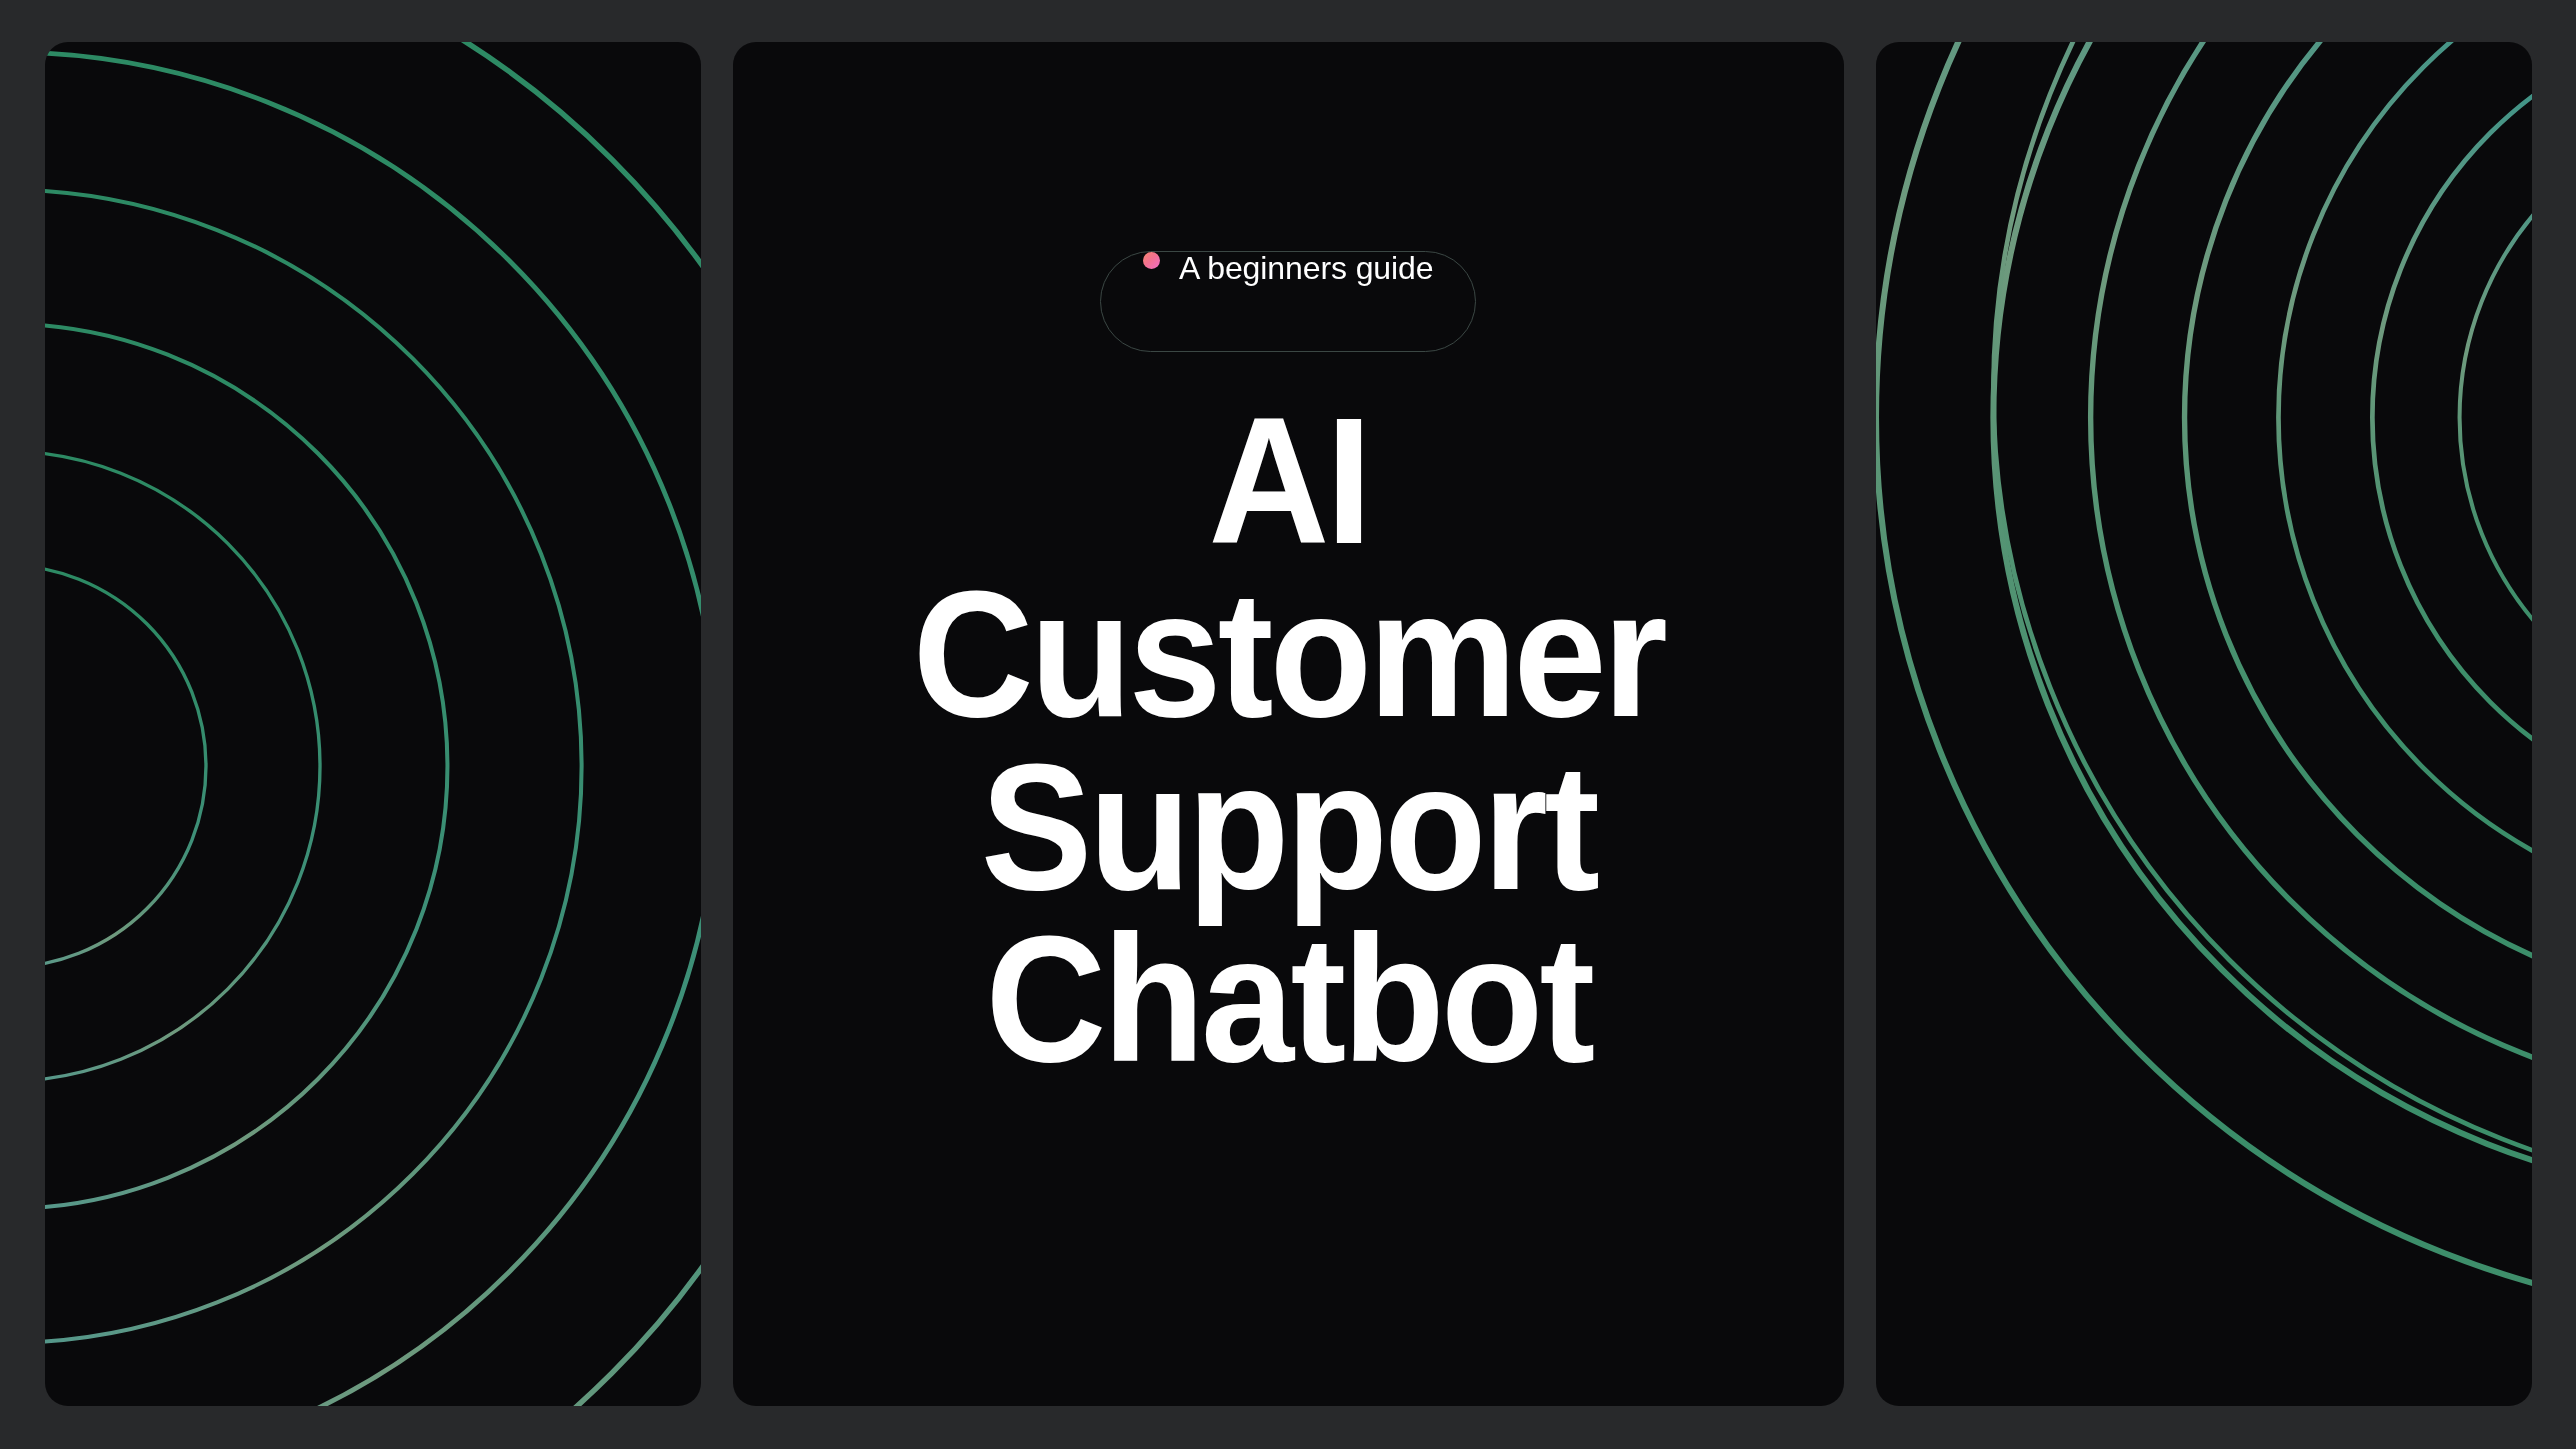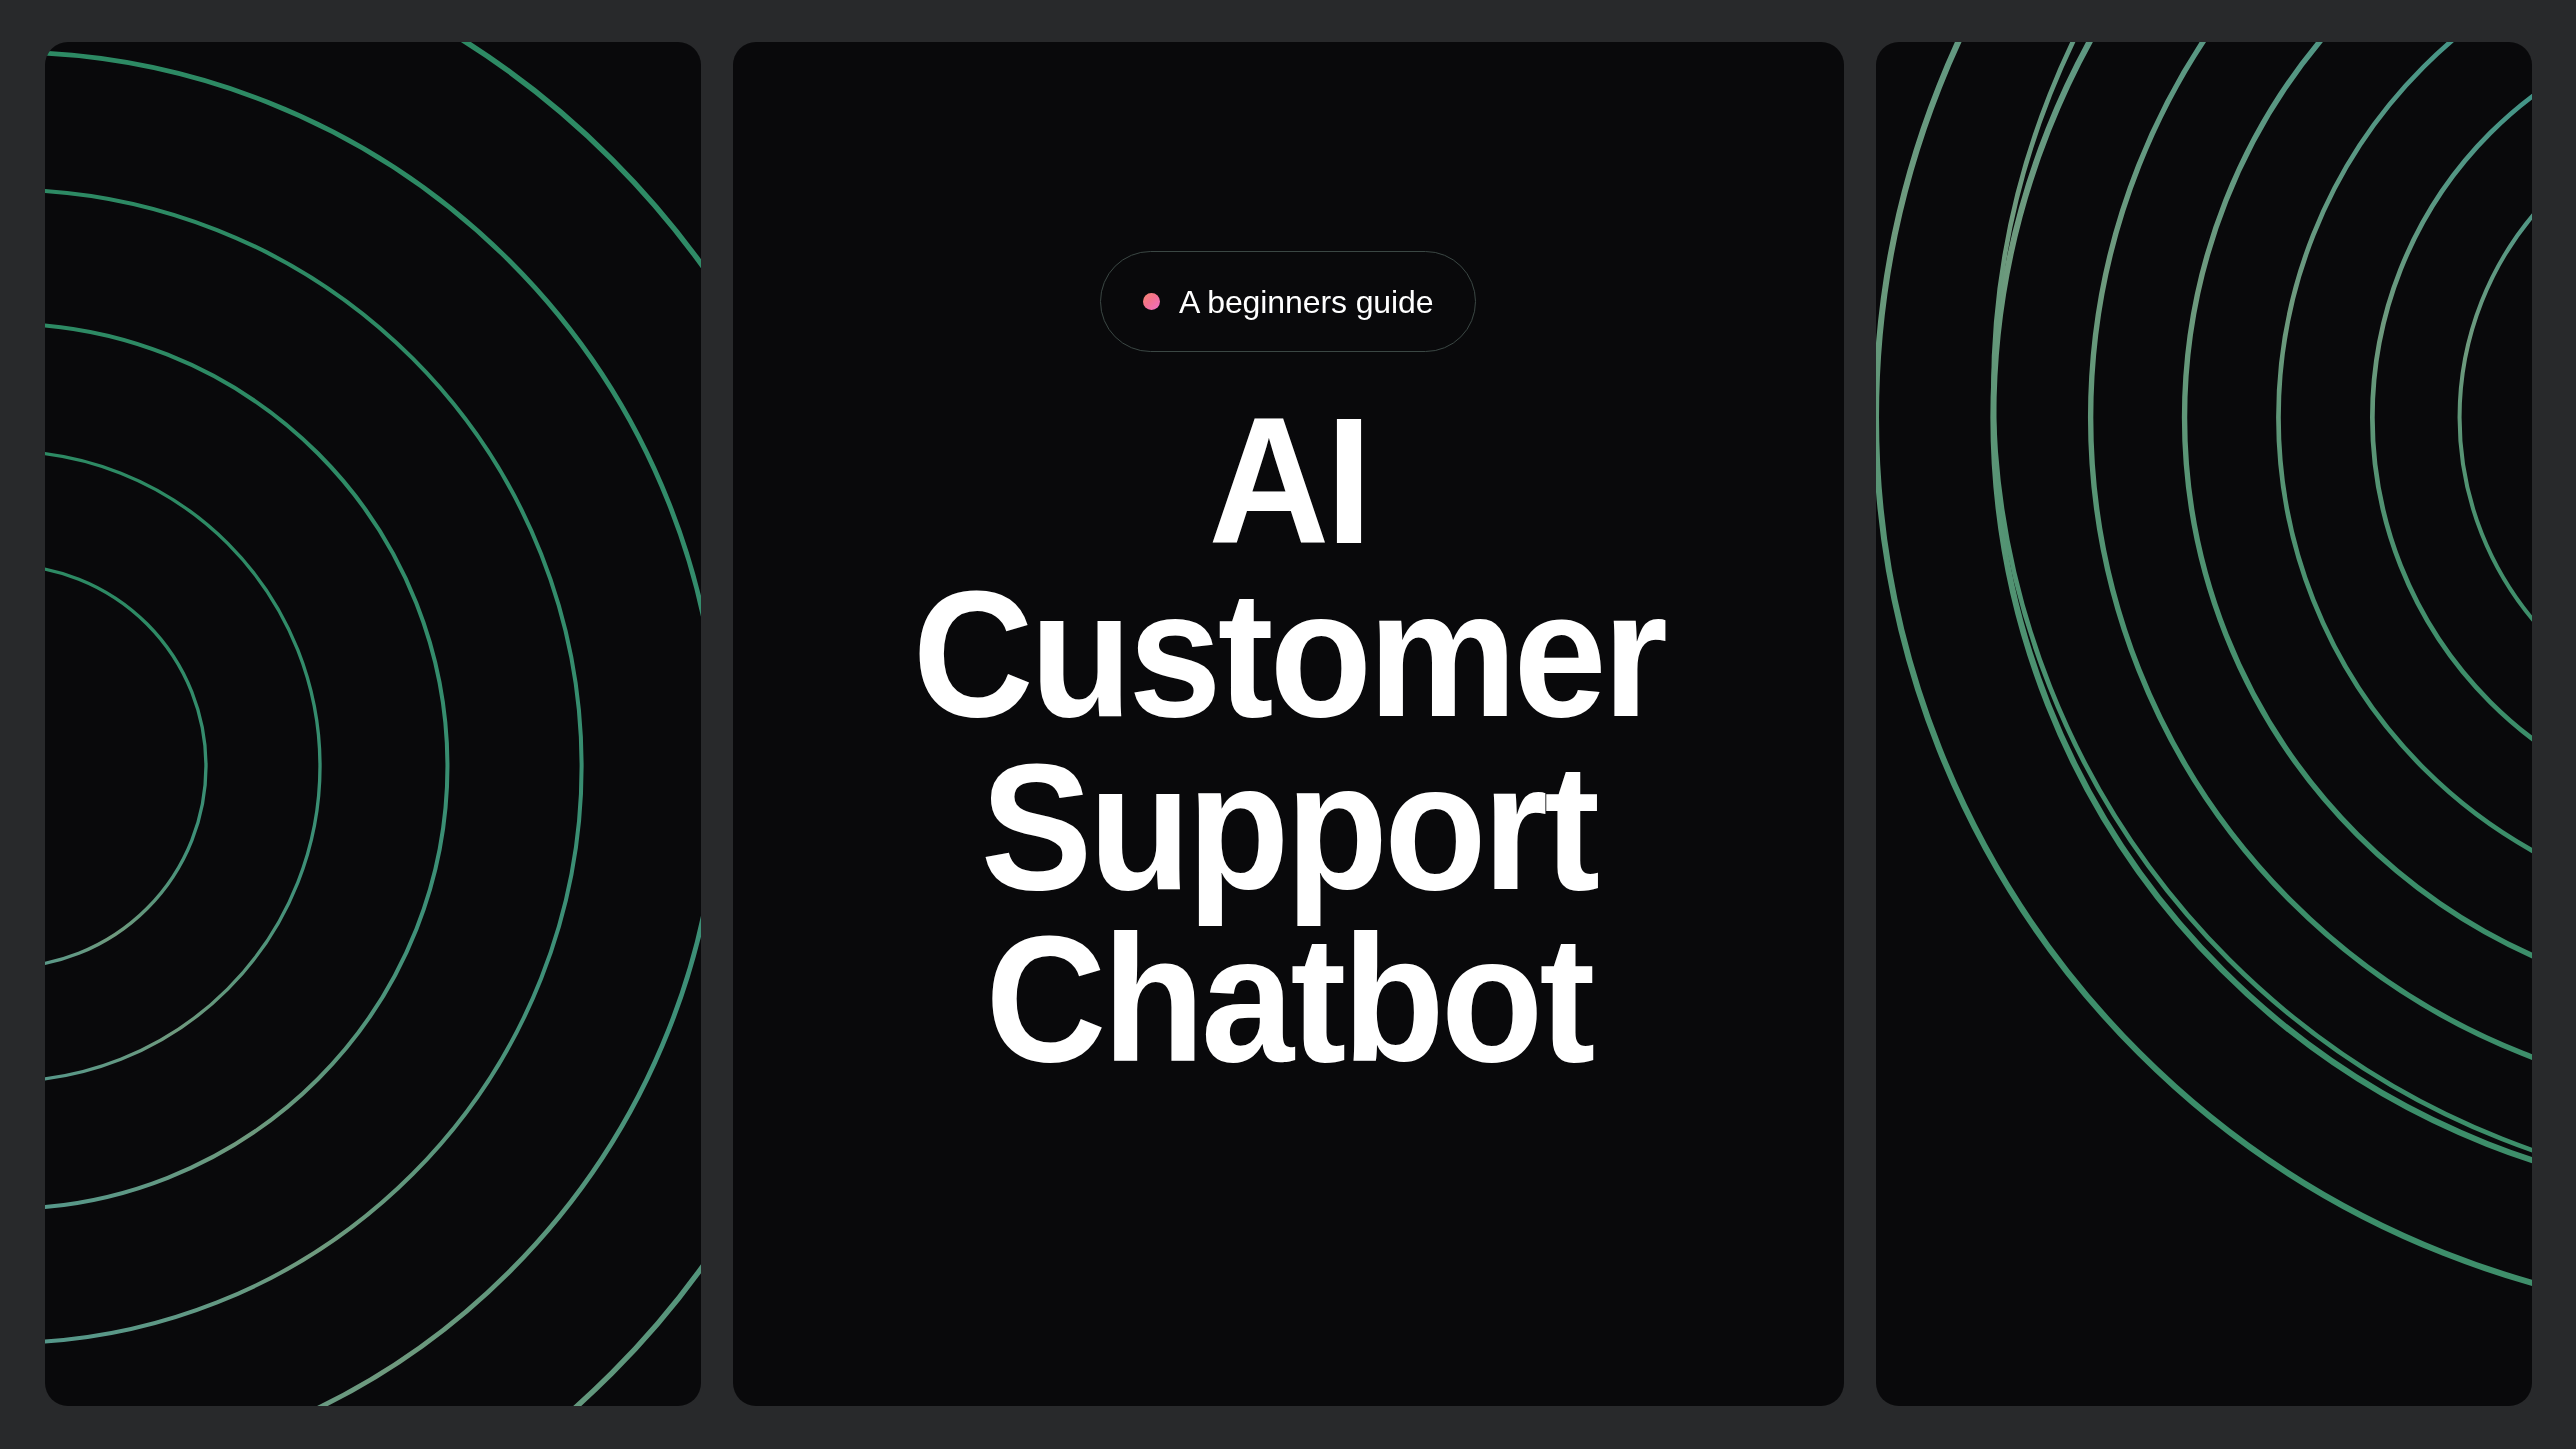--- a/index.html
+++ b/index.html
@@ -46,21 +46,20 @@
     z-index:2;
     width:100%;
     padding-top:209px;
     display:flex;
     flex-direction:column;
     align-items:center;
   }
 
   .badge {
     display:inline-flex;
-    align-items:center;
     gap:19px;
     height:101px;
     padding:0 42px;
     border:1.3px solid #3b4744;
     border-radius:6708px;
     background:transparent;
     white-space:nowrap;
   }
   .badge-dot {
     width:17.4px; height:17.4px;

